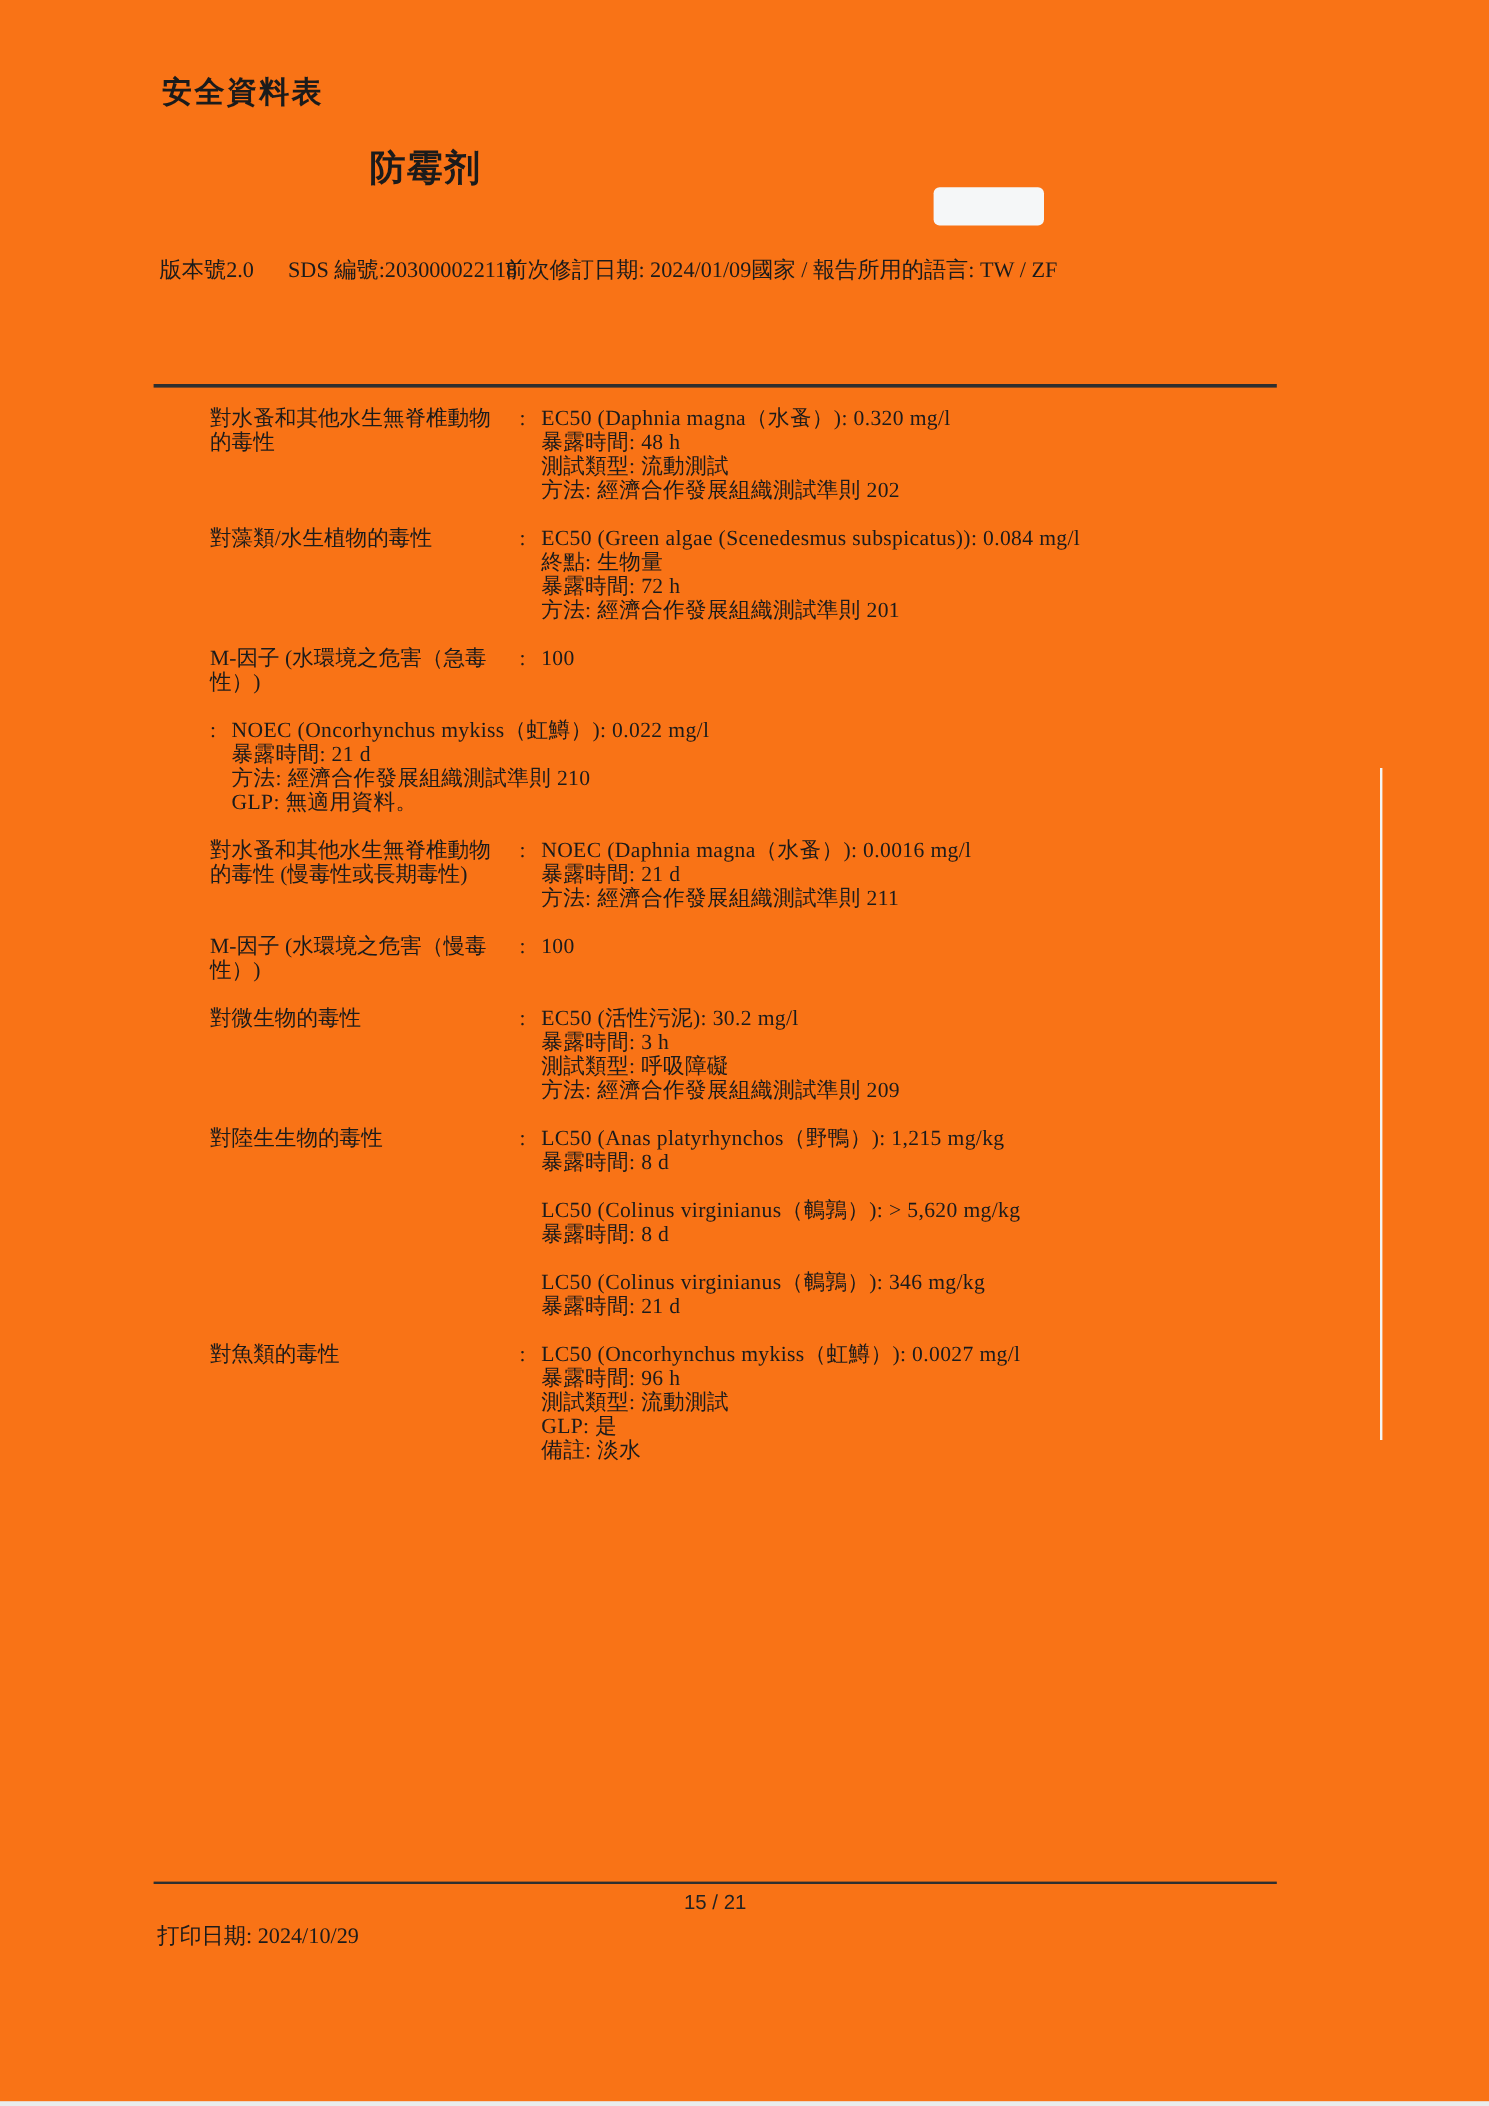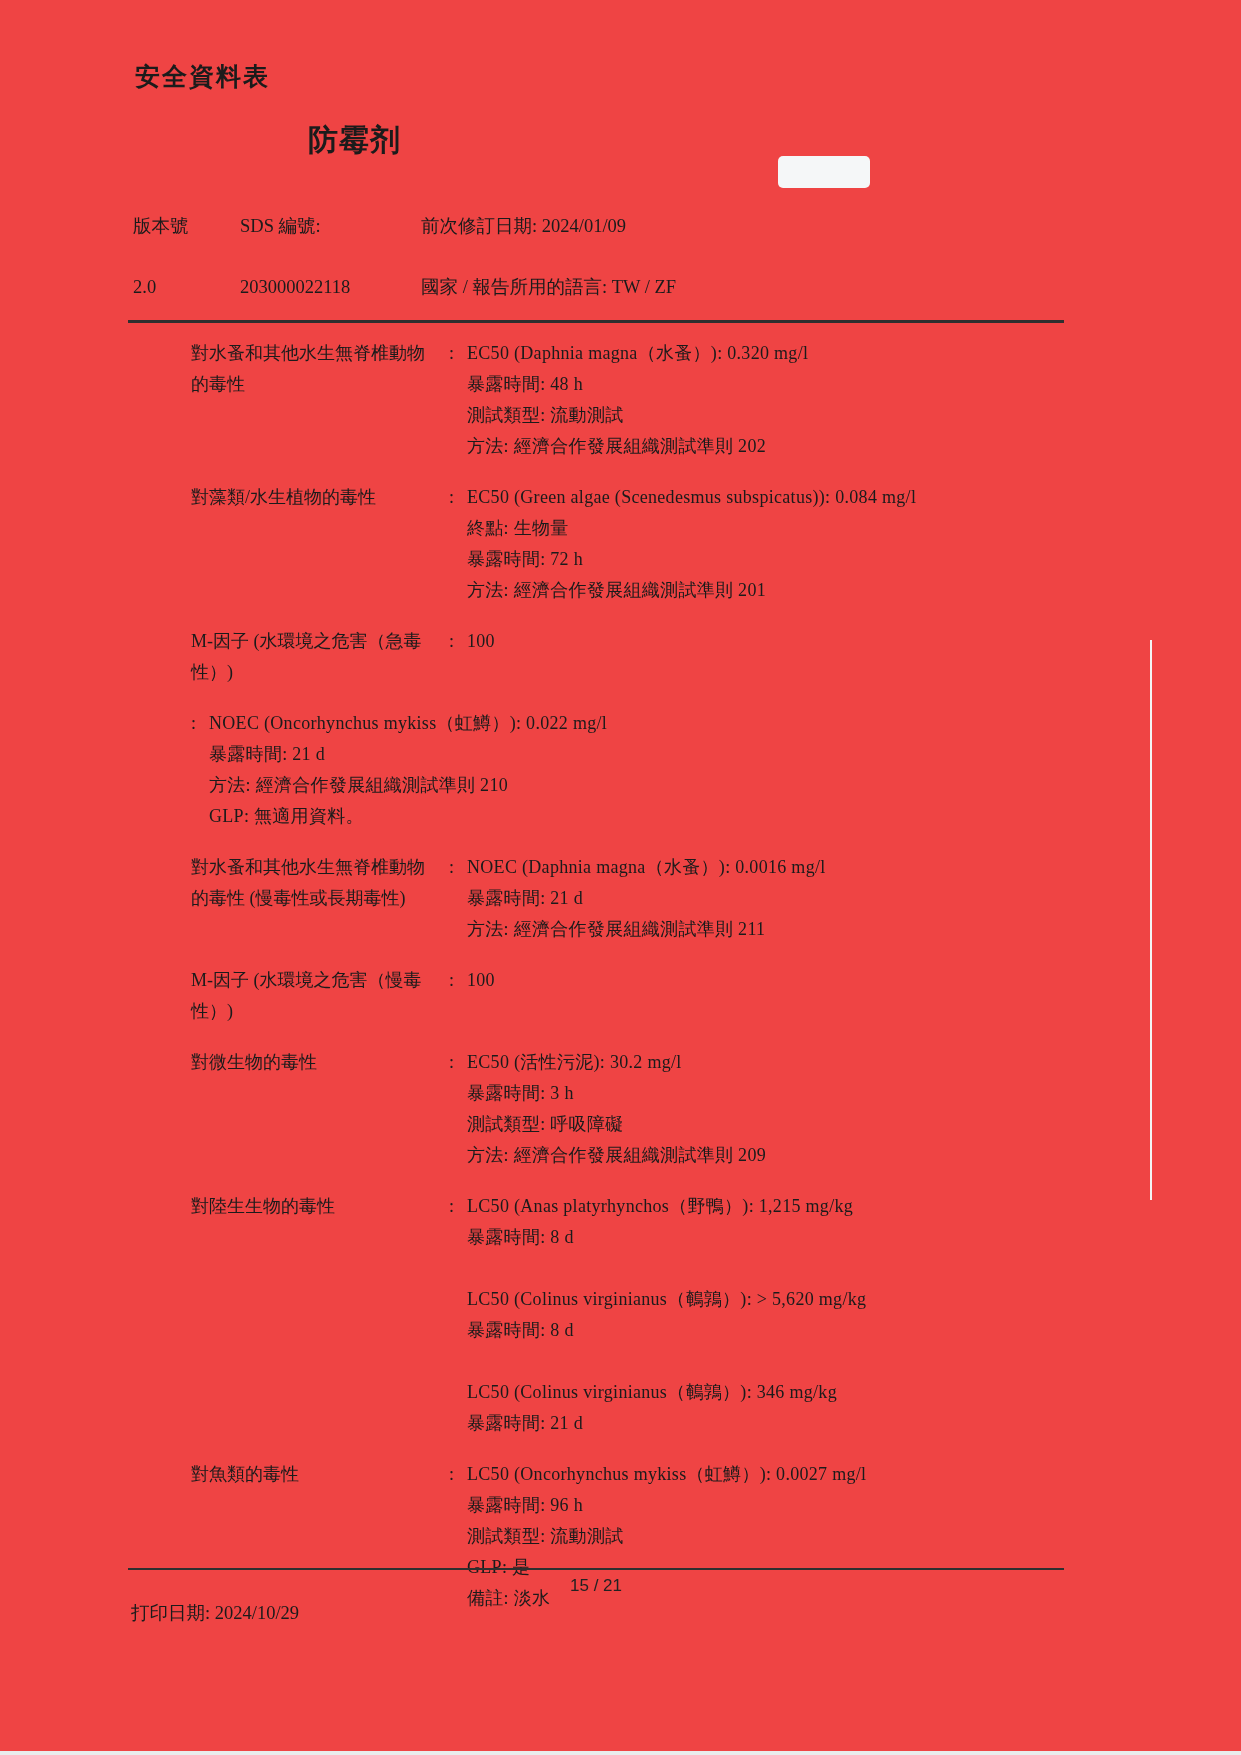--- a/index.html
+++ b/index.html
@@ -1,43 +1,43 @@
 <!DOCTYPE html>
 <html><head>
 <meta charset="utf-8">
 <style>
   html,body { margin:0; padding:0; background:#d8d8d8; }
   .page {
     position:relative;
     width:1241px; height:1755px;
     margin:0 auto;
-    background:#ef4444;
+    background:#f97316;
     font-family:"Liberation Serif","DejaVu Serif",serif;
     color:#1b1b1b;
     overflow:hidden;
   }
   
   .smudge { position:absolute; left:778px; top:156px; width:92px; height:32px; background:#f5f7f8; border-radius:5px; }
   .edge-bottom { position:absolute; left:0; bottom:0; width:100%; height:4px; background:#e9eded; }
   .edge-right { position:absolute; left:1150px; top:640px; width:2px; height:560px; background:#f3f5f5; }
 
   .doc-title { position:absolute; left:135px; top:60px; font-size:25px; font-weight:600; letter-spacing:2px; }
   .product-name { position:absolute; left:308px; top:120px; font-size:30px; font-weight:700; letter-spacing:1px; }
 
   .meta { position:absolute; left:133px; top:210px; display:flex; font-size:18.5px; }
-  .meta .mcol { display:flex; flex-direction:column;gap:28px; }
+  .meta .mcol { display:flex; flex-direction:row; }
   .meta .mline { line-height:33px; white-space:nowrap; }
   .mcol-1 { width:107px; }
   .mcol-2 { width:176px; }
   .mcol-3 { width:181px; }
 
   .rule-top { position:absolute; left:128px; top:320px; width:936px; height:3px; background:#2f2f2f; }
 
   .content { position:absolute; left:175px; top:338px; width:892px; font-size:18px; }
-  .tox-row { display:flex; align-items:flex-start; margin-bottom:20px; line-height:31px;margin-left:16px; }
+  .tox-row { display:flex; align-items:flex-start; margin-bottom:20px; line-height:20px; }
   .tox-row .label { width:258px; white-space:pre-line; }
   .tox-row .sep { width:18px; }
   .tox-row .value { flex:1; white-space:pre-line; letter-spacing:0.3px; }
   .section-heading { font-size:19px; font-weight:700; line-height:27px; margin:24px 0 8px -7px; letter-spacing:0.5px; }
 
   .rule-footer { position:absolute; left:128px; top:1568px; width:936px; height:2px; background:#2f2f2f; }
   .page-number { position:absolute; left:128px; top:1576px; width:936px; text-align:center;
                  font-family:"Liberation Sans","DejaVu Sans",sans-serif; font-size:17px; color:#222; }
   .print-date { position:absolute; left:131px; top:1600px; font-size:18.5px; }
 </style>

